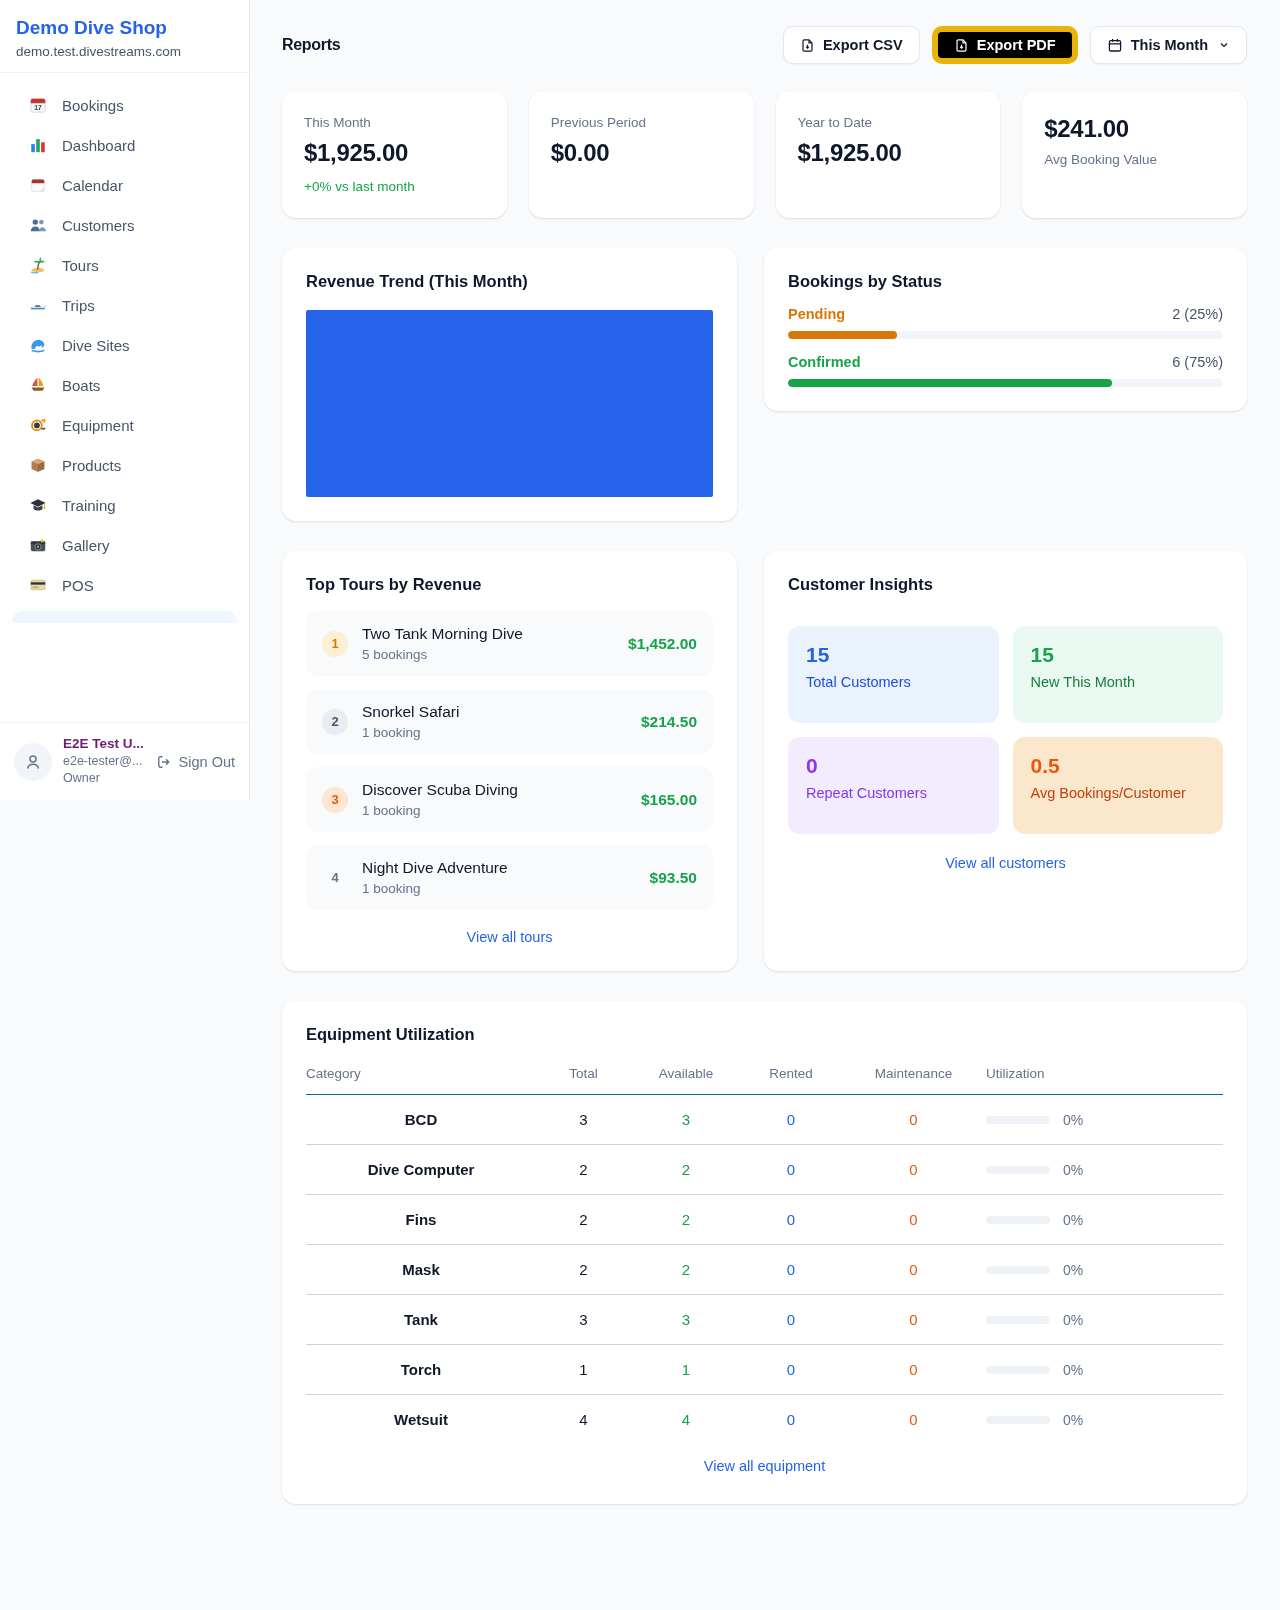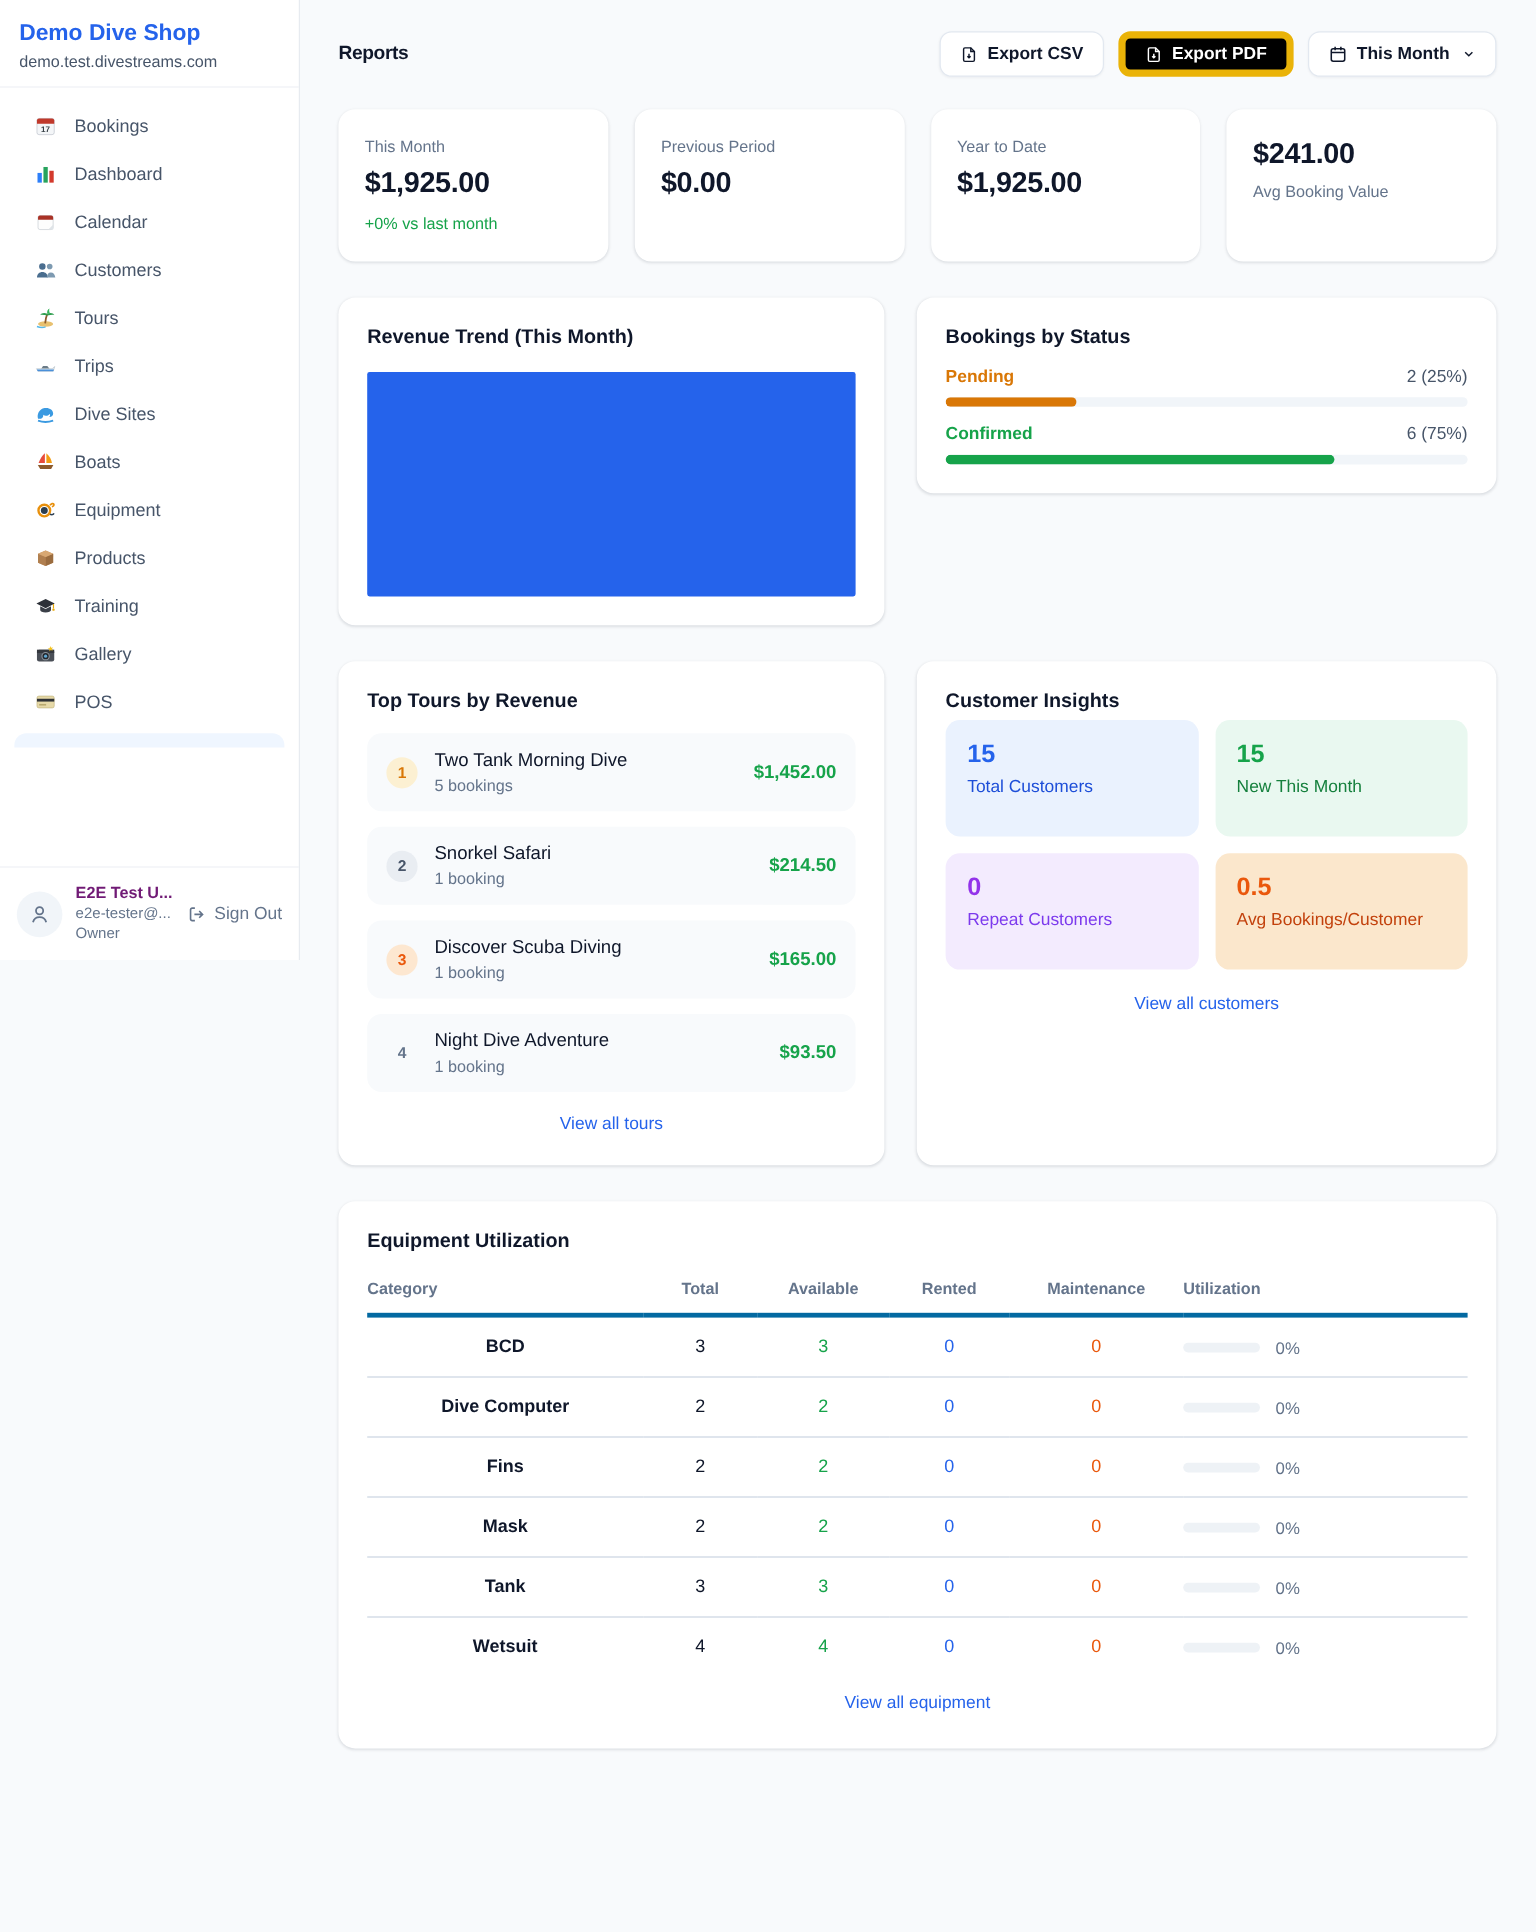--- a/index.html
+++ b/index.html
@@ -103,34 +103,34 @@
   .rank-2{background:#e9edf2;color:#475569;}
   .rank-3{background:#fde7d0;color:#ea580c;}
   .rank-4{background:transparent;color:#64748b;}
   .tour-info{flex:1;margin-left:14px;min-width:0;}
   .tour-name{font-size:15.5px;font-weight:400;color:#0f172a;}
   .tour-bookings{font-size:13.5px;color:#64748b;margin-top:4px;}
   .tour-revenue{font-size:15.5px;font-weight:700;color:#16a34a;flex:none;}
   .view-all{display:block;text-align:center;color:#2563eb;font-size:14.5px;margin-top:19px;text-decoration:none;cursor:pointer;}
   
   .insights-card{min-height:420px;}
-  .insight-grid{display:grid;grid-template-columns:1fr 1fr;gap:14px;margin-top:6px;}
+  .insight-grid{display:grid;grid-template-columns:1fr 1fr;gap:14px;margin-top:32px;}
   .insight-tile{border-radius:12px;padding:17px 18px;min-height:63px;}
   .insight-value{font-size:21px;font-weight:800;margin-bottom:7px;}
   .insight-label{font-size:14.5px;font-weight:500;}
   .tile-blue{background:#eaf2fe;}.tile-blue .insight-value{color:#2563eb;}.tile-blue .insight-label{color:#1d4ed8;}
   .tile-green{background:#e9f8f0;}.tile-green .insight-value{color:#16a34a;}.tile-green .insight-label{color:#15803d;}
   .tile-purple{background:#f3ebfe;}.tile-purple .insight-value{color:#9333ea;}.tile-purple .insight-label{color:#7c3aed;}
   .tile-orange{background:#fbe7cc;}.tile-orange .insight-value{color:#ea580c;}.tile-orange .insight-label{color:#c2410c;}
   
   .equipment-card{margin-top:30px;padding:24px 24px 30px;}
   table.equip{width:100%;border-collapse:collapse;margin-top:12px;}
   table.equip th{
-    font-size:13.5px;font-weight:700;color:#64748b;text-align:center;
-    padding:10px 0 13px;border-bottom:4px solid #0369a1;
+    font-size:13.5px;font-weight:400;color:#64748b;text-align:center;
+    padding:10px 0 13px;border-bottom:1px solid #0369a1;
   }
   table.equip th.cat, table.equip th.util{text-align:left;}
   table.equip td{
     padding:16px 0;border-bottom:1px solid #cbd5e1;
     font-size:15px;text-align:center;
   }
   table.equip tr:last-child td{border-bottom:none;padding-bottom:8px;}
   td.cat{font-weight:700;color:#0f172a;text-align:left;}
   td.avail{color:#16a34a;}
   td.rented{color:#2563eb;}
@@ -552,20 +552,33 @@
           <td class="rented">0</td>
           <td class="maint">0</td>
           <td class="util">
               <div class="util-wrap">
                 <div class="util-track"></div>
                 <span class="util-text">0%</span>
               </div>
             </td>
         </tr>
         <tr>
+          <td class="cat">Torch</td>
+          <td>1</td>
+          <td class="avail">1</td>
+          <td class="rented">0</td>
+          <td class="maint">0</td>
+          <td class="util">
+              <div class="util-wrap">
+                <div class="util-track"></div>
+                <span class="util-text">0%</span>
+              </div>
+            </td>
+        </tr>
+        <tr>
           <td class="cat">Wetsuit</td>
           <td>4</td>
           <td class="avail">4</td>
           <td class="rented">0</td>
           <td class="maint">0</td>
           <td class="util">
               <div class="util-wrap">
                 <div class="util-track"></div>
                 <span class="util-text">0%</span>
               </div>

